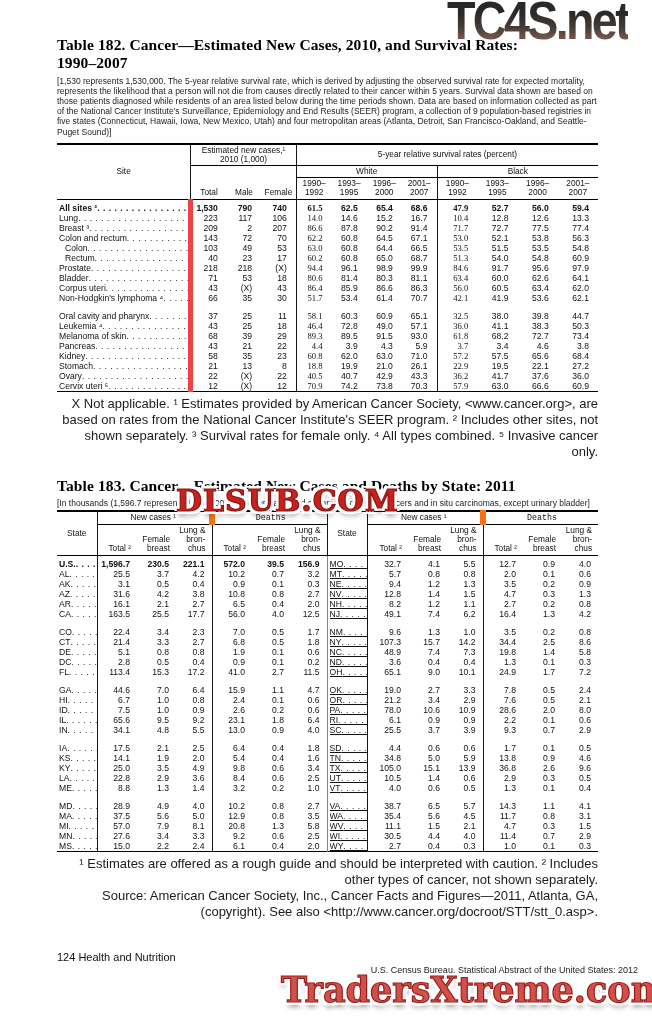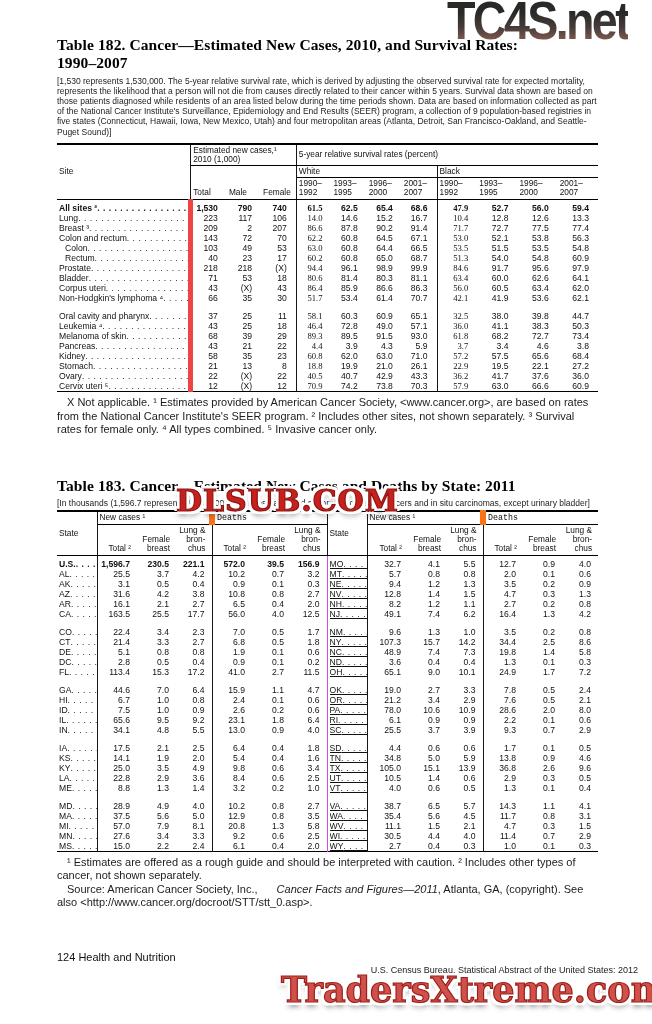--- a/index.html
+++ b/index.html
@@ -10,21 +10,21 @@
 
   
   .tbl-title{font-family:"Liberation Serif",serif;font-weight:bold;font-size:15.5px;
              line-height:1.18;color:#000;letter-spacing:.1px;}
   .tbl-note{margin-top:3px;font-size:8.5px;line-height:1.2;color:#222;text-align:left;}
 
   
   table{border-collapse:collapse;table-layout:fixed;width:541px;}
   .t182{margin-top:6px;border-top:2px solid #000;border-bottom:1.5px solid #000;}
   .t183{margin-top:2px;border-top:2px solid #000;border-bottom:1.5px solid #000;}
-  th{font-weight:normal;font-size:8.3px;line-height:1.1;padding:1px 2px;text-align:left;color:#111;}
+  th{font-weight:normal;font-size:8.3px;line-height:1.1;padding:1px 2px;text-align:center;color:#111;}
   td{font-size:8.6px;line-height:10px;height:10px;padding:0;color:#111;}
   td.num{text-align:right;padding-right:9px;white-space:nowrap;}
   .t183 td.num{padding-right:7px;}
   .b{font-weight:bold;}
   tr.gap td{padding-top:8px;}
 
   
   .ldr{display:flex;align-items:baseline;overflow:hidden;}
   .lbl{white-space:nowrap;}
   .ind .lbl{padding-left:6px;}
@@ -53,24 +53,24 @@
   .t183 tr.sub th{border-bottom:1px solid #000;vertical-align:bottom;text-align:right;
                   padding-right:6px;padding-bottom:2px;white-space:pre-line;}
   .t183 tr.sub th.sdl{border-left:1px solid #151515;}
   .t183 td.st{padding-left:2px;margin-left:15px;}
   .t183 td.st1{border-right:1px solid #151515;}
   .t183 td.st2{border-left:1px solid #d946ef;border-right:1px solid #151515;text-decoration:underline;}
   .t183 td.n3,.t183 td.m3{border-left:1px solid #151515;}
   .t183 tbody tr:first-child td{padding-top:3px;}
 
   
-  .fn{margin-top:4px;font-size:11px;line-height:1.22;color:#1c1c1c;}
+  .fn{margin-top:4px;font-size:13px;line-height:1.22;color:#1c1c1c;text-align:right;}
   .fn p{margin:0;text-indent:10px;}
   .sec183{position:absolute;left:0;top:441px;width:541px;}
-  .ital{font-style:italic;margin-left:16px;}
+  .ital{}
 
   
   .footer-left{position:absolute;left:57px;top:951px;font-size:11px;color:#111;}
   .footer-right{position:absolute;right:14px;top:965px;font-size:9px;color:#222;}
 
   
   .wm-top{position:absolute;left:447px;top:-6px;font-family:"Liberation Sans",sans-serif;
           font-weight:bold;font-size:53px;letter-spacing:-3px;line-height:1.0;
           background:linear-gradient(180deg,#222120 35%,#3c3431 62%,#8e5c4d 95%);
           -webkit-background-clip:text;background-clip:text;color:transparent;

